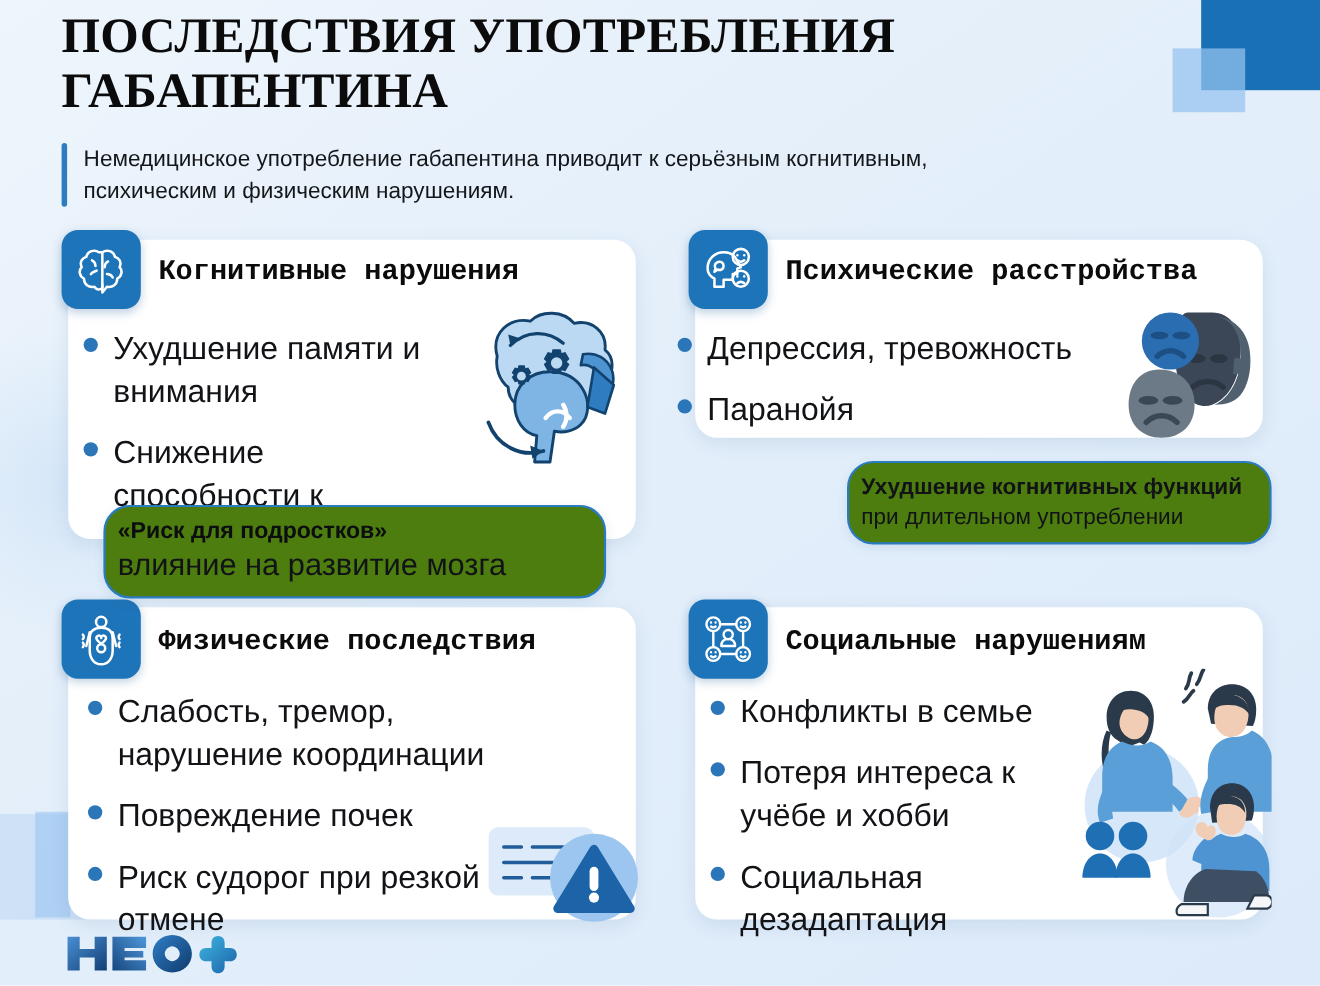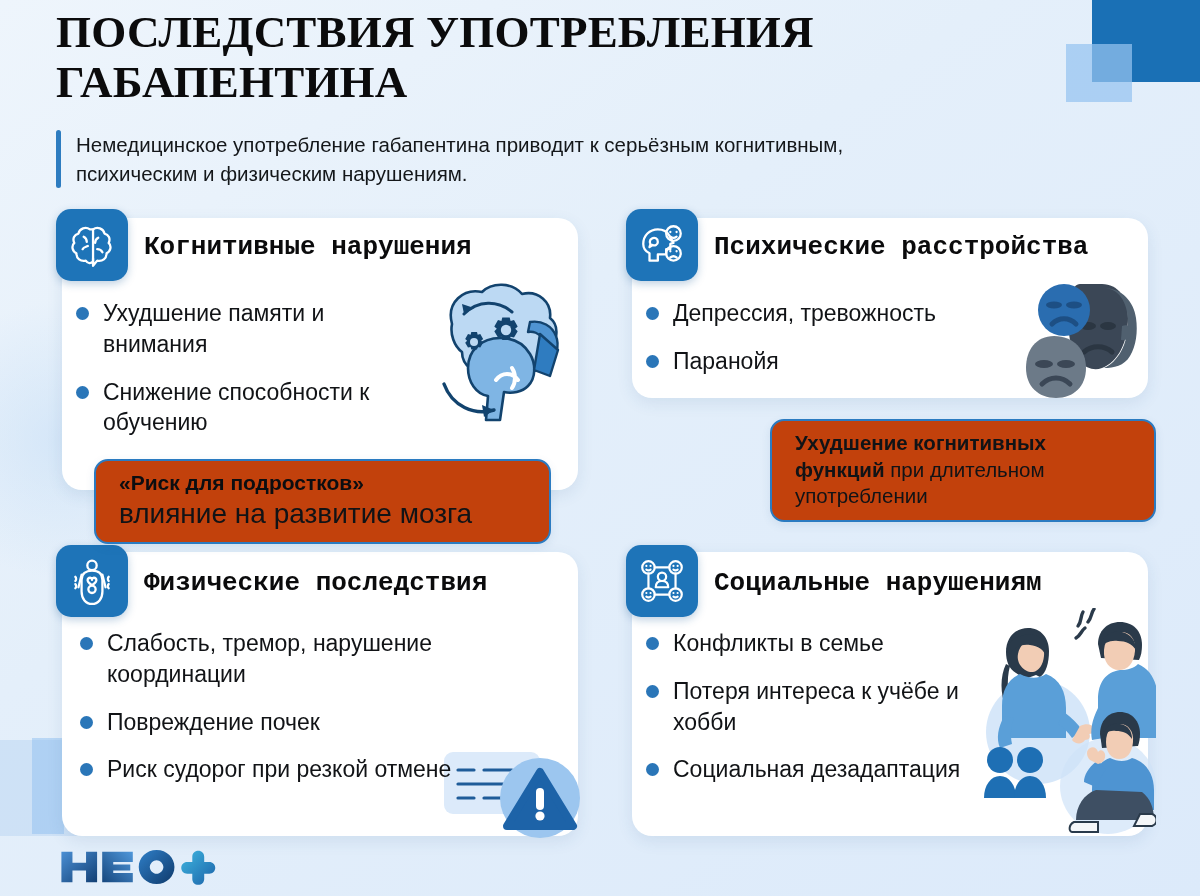--- a/index.html
+++ b/index.html
@@ -61,36 +61,36 @@
   }
   #badge-cognitive { left: 56px;  top: 209px; }
   #badge-mental    { left: 626px; top: 209px; }
   #badge-physical  { left: 56px;  top: 545px; }
   #badge-social    { left: 626px; top: 545px; }
   .badge svg { width: 50px; height: 50px; }
 
   
   .bullets { position: absolute; }
   #bullets-cognitive { left: 76px;  top: 298px; width: 340px; }
-  #bullets-mental    { left: 646px; top: 298px; width: 370px; }
+  #bullets-mental    { left: 616px; top: 298px; width: 370px; }
   #bullets-physical  { left: 80px;  top: 628px; width: 400px; }
   #bullets-social    { left: 646px; top: 628px; width: 330px; }
 
   .bullet { display: flex; margin-bottom: 17px; }
   .bullet:last-child { margin-bottom: 0; }
   .dot {
     flex: 0 0 13px; width: 13px; height: 13px; border-radius: 50%;
     background: #2a76b8; margin-top: 9px; margin-right: 14px;
   }
-  .btext { font-size: 23px; line-height: 1.34; color: #111316; }
+  .btext { font-size: 29px; line-height: 1.34; color: #111316; }
 
   
   .callout {
-    position: absolute; border: 2px solid #2b7bc1; border-radius: 14px;
-    background: #c2410c; padding: 9px 17px 10px 23px;
+    position: absolute; border: 2px solid #2b7bc1; border-radius: 24px;
+    background: #4d7c0f; padding: 9px 17px 10px 11px;
     box-shadow: 0 3px 10px rgba(40,90,140,.10);
   }
   #callout-teen { left: 94px; top: 459px; width: 457px; }
   #callout-teen .l1 { font-size: 21px; font-weight: 700; color: #0c0d10; line-height: 1.26; }
   #callout-teen .l2 { font-size: 28px; font-weight: 400; color: #111316; line-height: 1.26; }
   #callout-longterm { left: 770px; top: 419px; width: 386px; }
   #callout-longterm .ct { font-size: 20.5px; line-height: 1.3; color: #111316; }
   #callout-longterm .ct b { font-weight: 700; }
 
   

